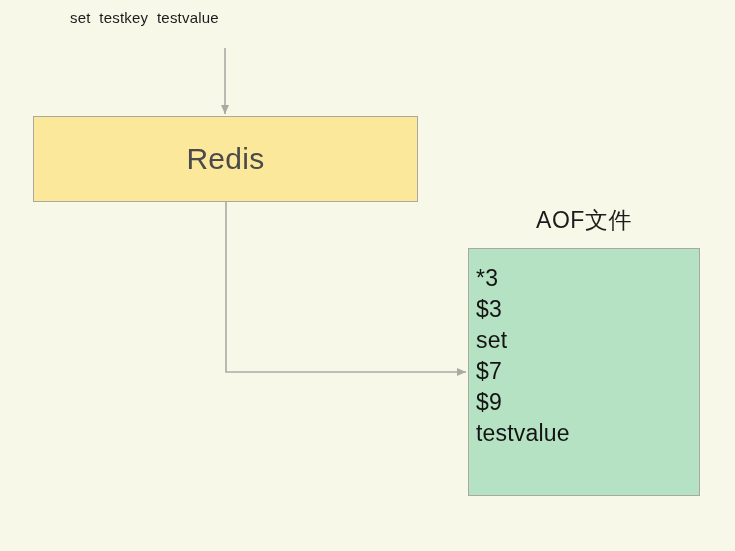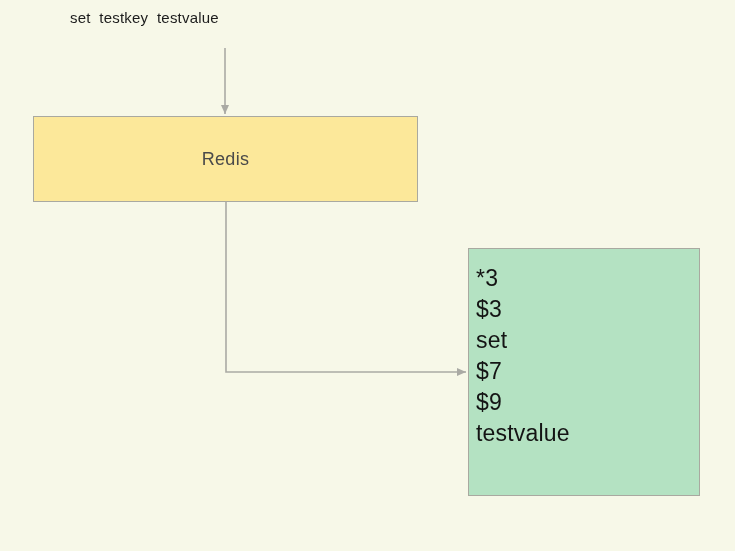--- a/index.html
+++ b/index.html
@@ -50,21 +50,21 @@
     width: 385px;
     height: 86px;
     box-sizing: border-box;
     background: #fce89a;
     border: 1px solid #a9a9a0;
     display: flex;
     align-items: center;
     justify-content: center;
   }
   #redis-node .node-label {
-    font-size: 18px;
+    font-size: 30px;
     color: #4a4a4a;
     letter-spacing: 0.3px;
   }
 
   
   #aof-caption {
     position: absolute;
     left: 468px;
     top: 205px;
     width: 232px;
@@ -108,20 +108,21 @@
       </marker>
     </defs>
     <line x1="225" y1="48" x2="225" y2="114" stroke="#aaaaa4" stroke-width="1.6" marker-end="url(#arrowhead)"></line>
     <path d="M226,202 L226,372 L466,372" fill="none" stroke="#aaaaa4" stroke-width="1.6" marker-end="url(#arrowhead)"></path>
   </svg>
 
   <div id="redis-node">
     <span class="node-label">Redis</span>
   </div>
 
+  <div id="aof-caption">AOF文件</div>
 
   <div id="aof-node">
     <div class="aof-line">*3</div>
     <div class="aof-line">$3</div>
     <div class="aof-line">set</div>
     <div class="aof-line">$7</div>
     <div class="aof-line">$9</div>
     <div class="aof-line">testvalue</div>
   </div>
 

